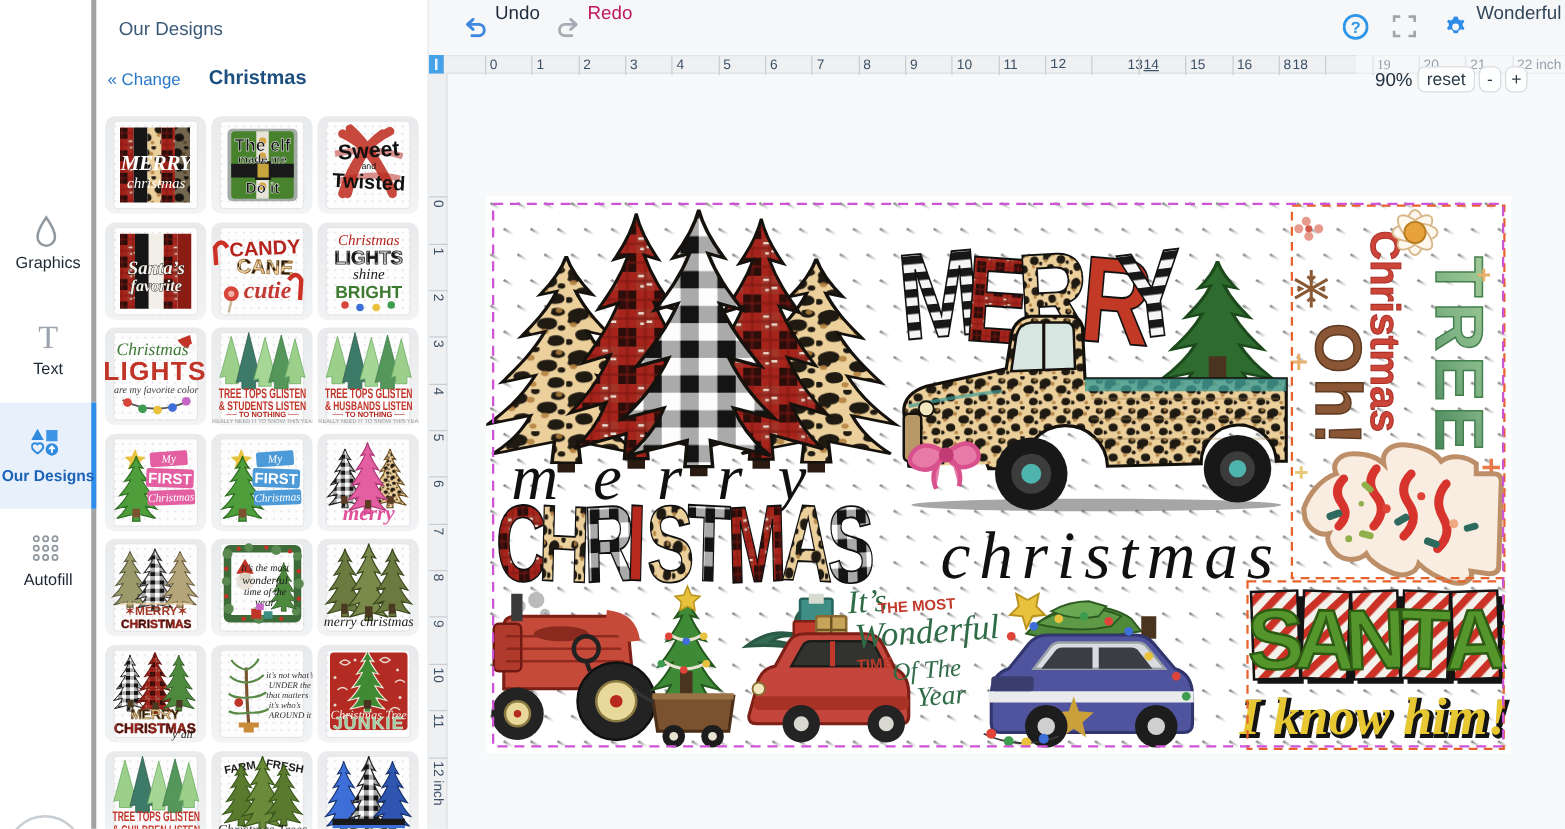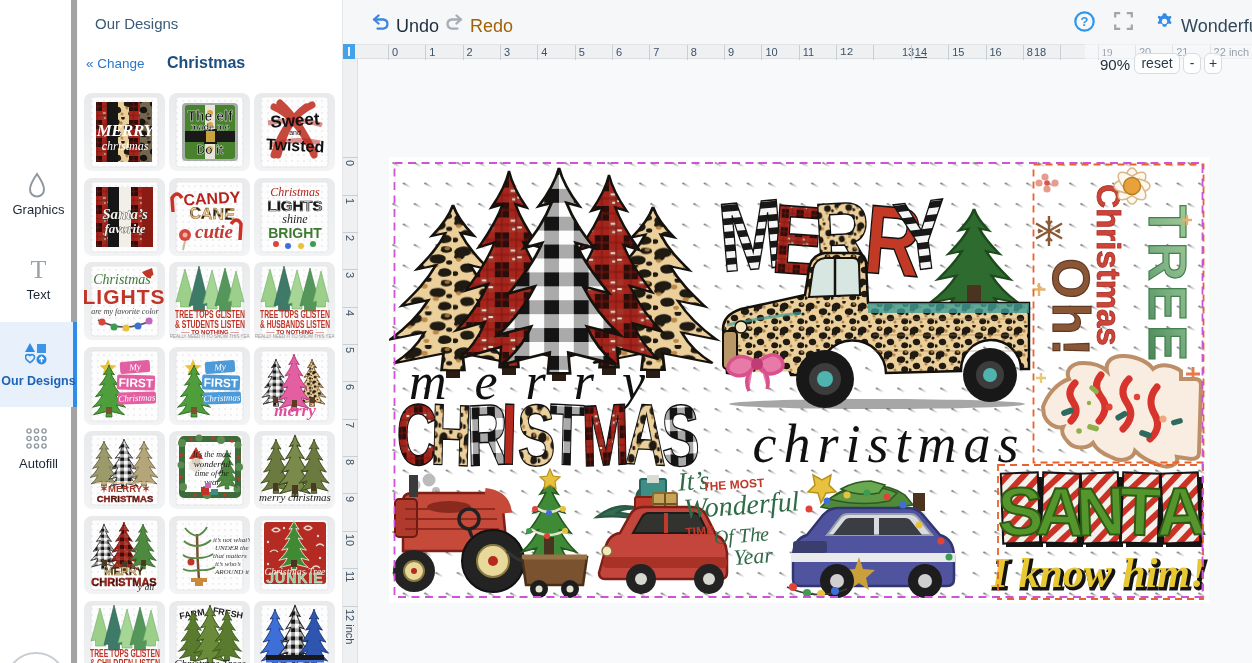--- a/index.html
+++ b/index.html
@@ -1,30 +1,30 @@
 <!DOCTYPE html>
 <html><head>
 <meta charset="utf-8">
 <style>
 * { margin:0; padding:0; box-sizing:border-box; }
 html,body { width:1252px; height:663px; overflow:hidden; font-family:"Liberation Sans",sans-serif; background:#f7f9fb; }
 .abs { position:absolute; }
-#sidebar { position:absolute; left:0; top:0; width:77px; height:663px; background:#fff; border-right:6px solid #a3a3a3; z-index:5; }
+#sidebar { position:absolute; left:0; top:0; width:77px; height:663px; background:#fff; border-right:4px solid #a3a3a3; z-index:5; }
 .sb-label { position:absolute; width:77px; text-align:center; font-size:13px; color:#1b2733; }
 #sb-active { position:absolute; left:0; top:322px; width:77px; height:85px; background:#e8f1fb; }
 #sb-active .bar { position:absolute; right:0; top:0; width:4px; height:85px; background:#2f8ce8; }
 #panel { position:absolute; left:78px; top:0; width:265px; height:663px; background:#fff; border-right:1px solid #e4e7ea; z-index:5; overflow:hidden; }
 #panel-title { position:absolute; left:17px; top:15px; font-size:15px; color:#3a5a78; }
 #change { position:absolute; left:8px; top:56px; font-size:13.5px; color:#2878c8; }
 #cat-title { position:absolute; left:89px; top:54px; font-size:16px; font-weight:bold; color:#1c4f80; }
 .thumb { position:absolute; width:81px; height:78px; background:linear-gradient(#e9eaec,#f2f3f4); border-radius:8px; }
 .thumb svg { position:absolute; left:0; top:0; }
 #main { position:absolute; left:343px; top:0; width:909px; height:663px; }
 #topbar { position:absolute; left:0; top:0; width:909px; height:44px; background:#f5f7f9; }
-.tb-txt { position:absolute; top:16px; font-size:18px;text-align:right; }
+.tb-txt { position:absolute; top:2px; font-size:15px;text-align:right; }
 #hruler { position:absolute; left:0; top:44px; width:909px; height:15px; background:#eef0f2; border-top:1px solid #e0e3e6; border-bottom:1px solid #dcdfe3; }
 .htick { position:absolute; top:0; width:1px; height:15px; background:#c9ced3; }
 .hnum { position:absolute; top:1px; font-size:11px; color:#3d5166; }
 #hcorner { position:absolute; left:0; top:44px; width:12px; height:15px; background:#45a1e8; }
 #hcorner:after { content:""; position:absolute; left:5px; top:3px; width:1.5px; height:9px; background:#e8f4ff; }
 #vruler { position:absolute; left:0; top:59px; width:15px; height:604px; background:#eef0f2; border-right:1px solid #dcdfe3; }
 .vtick { position:absolute; left:0; height:1px; width:15px; background:#c9ced3; }
 .vnum { position:absolute; left:1px; font-size:11px; color:#3d5166; writing-mode:vertical-rl; }
 #zoomctl { position:absolute; z-index:6; }
 .zbtn { position:absolute; background:rgba(255,255,255,.88); border:1px solid #d8dce0; border-radius:6px; font-size:14px; color:#2a3a48; text-align:center; }
@@ -38,21 +38,21 @@
   <div id="topbar">
     <svg class="abs" style="left:28px;top:14px" width="19" height="16" viewBox="0 0 19 16">
         <path d="M7.5 1.5 L3 5.5 L7.5 9.5" fill="none" stroke="#3e86e0" stroke-width="2.3" stroke-linecap="round" stroke-linejoin="round"></path>
         <path d="M3.4 5.5 H12.5 A4.6 4.6 0 0 1 12.5 14.6 H6.5" fill="none" stroke="#3e86e0" stroke-width="2.3" stroke-linecap="round"></path>
       </svg>
     <span class="tb-txt" style="left:53px;color:#1f2d3d">Undo</span>
     <svg class="abs" style="left:102px;top:14px" width="19" height="16" viewBox="0 0 19 16">
         <path d="M11.5 1.5 L16 5.5 L11.5 9.5" fill="none" stroke="#a7adb4" stroke-width="2.3" stroke-linecap="round" stroke-linejoin="round"></path>
         <path d="M15.6 5.5 H6.5 A4.6 4.6 0 0 0 6.5 14.6 H12.5" fill="none" stroke="#a7adb4" stroke-width="2.3" stroke-linecap="round"></path>
       </svg>
-    <span class="tb-txt" style="left:127px;color:#a16207">Redo</span>
+    <span class="tb-txt" style="left:127px;color:#be185d">Redo</span>
     <svg class="abs" style="left:731px;top:11px" width="21" height="21" viewBox="0 0 21 21">
         <circle cx="10.5" cy="10.5" r="9.2" fill="none" stroke="#2f96e8" stroke-width="2.2"></circle>
         <text x="10.5" y="15.2" font-size="13" font-weight="bold" fill="#2f96e8" text-anchor="middle" font-family="Liberation Sans">?</text>
       </svg>
     <svg class="abs" style="left:771px;top:12px" width="19" height="18" viewBox="0 0 19 18">
         <path d="M1.2 5.5 V1.2 H6.2 M12.8 1.2 H17.8 V5.5 M17.8 12.5 V16.8 H12.8 M6.2 16.8 H1.2 V12.5" fill="none" stroke="#a0a5aa" stroke-width="2.2"></path>
       </svg>
     <svg class="abs" style="left:812px;top:12px" width="19" height="19" viewBox="0 0 24 24">
         <path fill="#2f8ce8" d="M12 1.5l2.2 0.3 0.7 2.6a8 8 0 0 1 2.1 1.2l2.6-0.8 1.3 1.9-1.8 2a8 8 0 0 1 0 2.5l1.8 2-1.1 1.9-2.7-0.7a8 8 0 0 1-2.1 1.2l-0.7 2.6-2.2 0.3-2.2-0.3-0.7-2.6a8 8 0 0 1-2.1-1.2l-2.7 0.7-1.1-1.9 1.8-2a8 8 0 0 1 0-2.5l-1.8-2 1.3-1.9 2.6 0.8a8 8 0 0 1 2.1-1.2l0.7-2.6z"></path>
         <circle cx="12" cy="12" r="3.4" fill="#f5f7f9"></circle>

